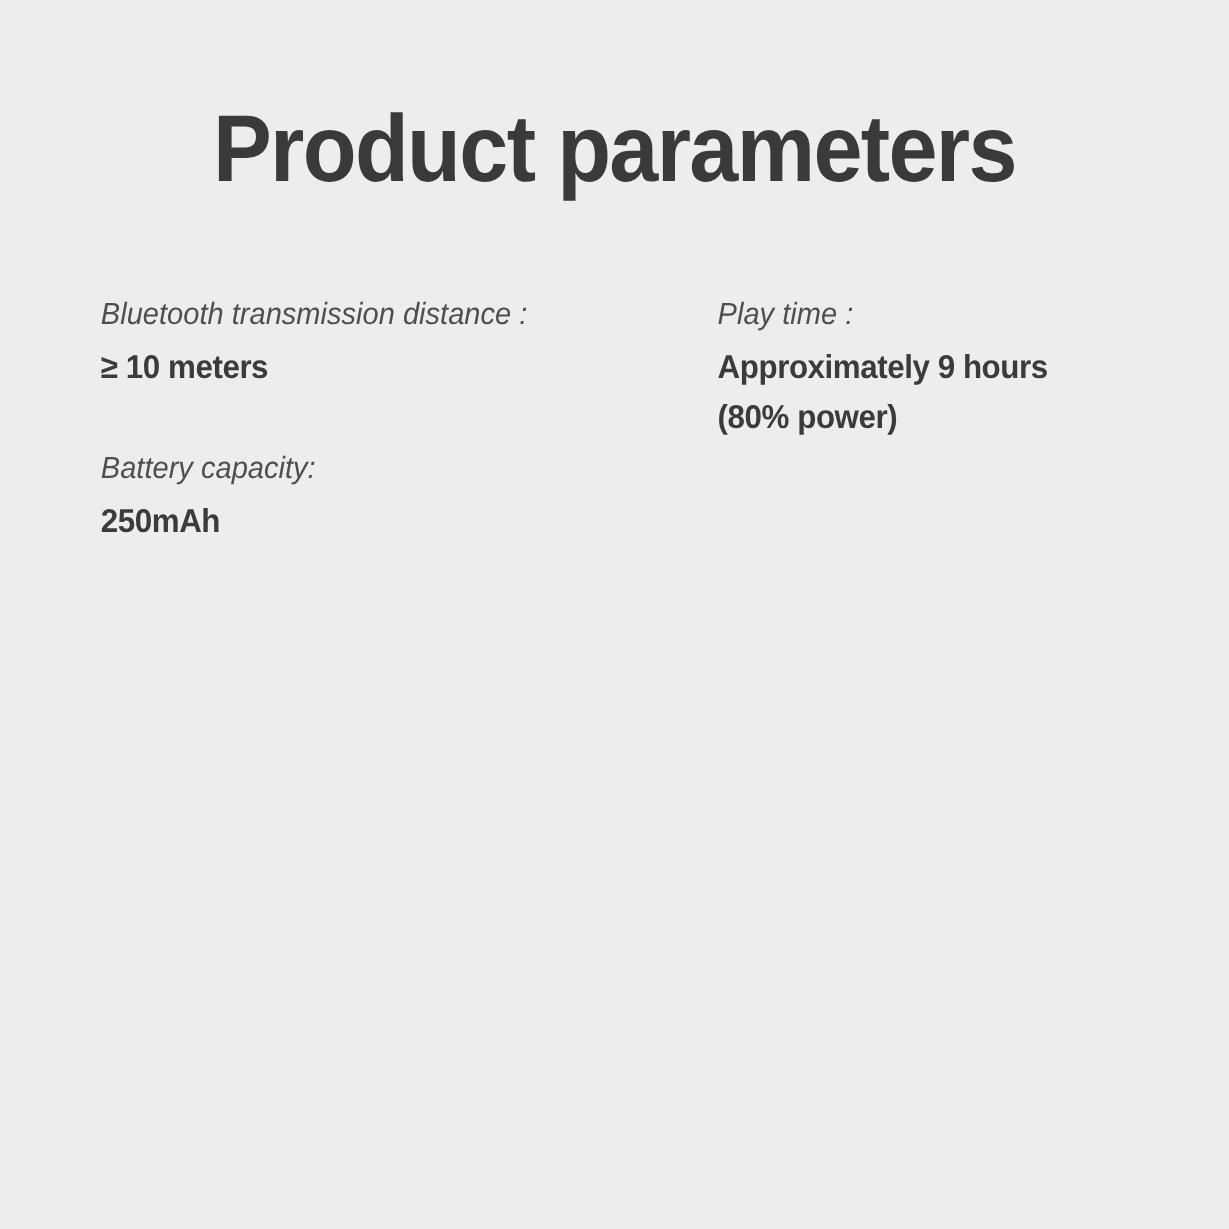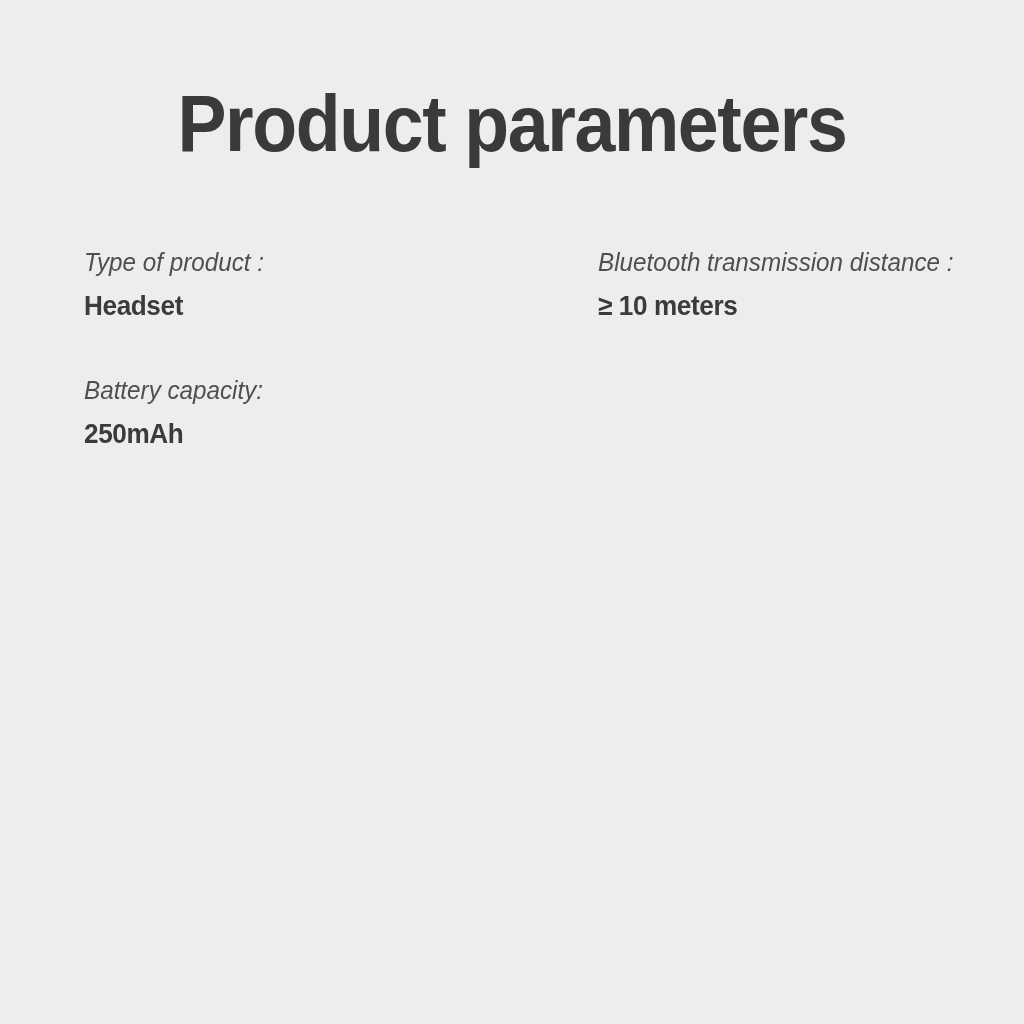--- a/index.html
+++ b/index.html
@@ -76,36 +76,36 @@
 </style>
 </head>
 <body>
 
 <div class="sheet">
 
   <div class="page-title">Product parameters</div>
 
   <div class="spec-grid">
 
-    <div class="spec-item">
-      <div class="spec-label">Type of product :</div>
-      <div class="spec-value">Headset</div>
-    </div>
 
 
     <div class="spec-item">
       <div class="spec-label">Bluetooth transmission distance :</div>
       <div class="spec-value">≥ 10 meters</div>
     </div>
 
 
 
 
 
 
+    <div class="spec-item wide">
+      <div class="spec-label">Play time :</div>
+      <div class="spec-value">Approximately 9 hours (80% power)</div>
+    </div>
 
     <div class="spec-item">
       <div class="spec-label">Battery capacity:</div>
       <div class="spec-value">250mAh</div>
     </div>
 
   </div>
 </div>
 
 </body></html>

